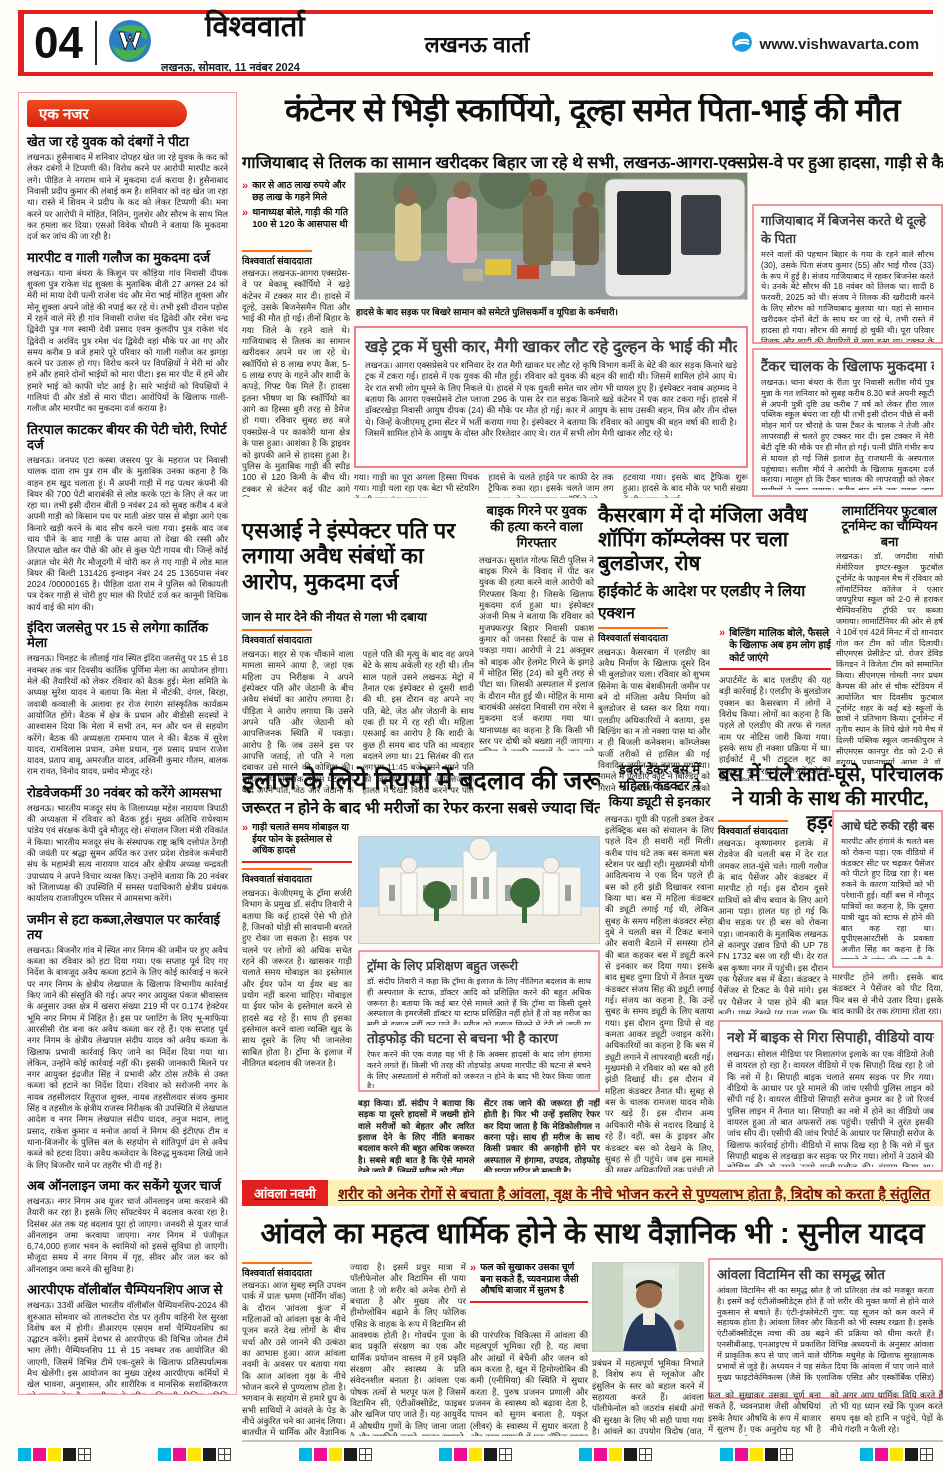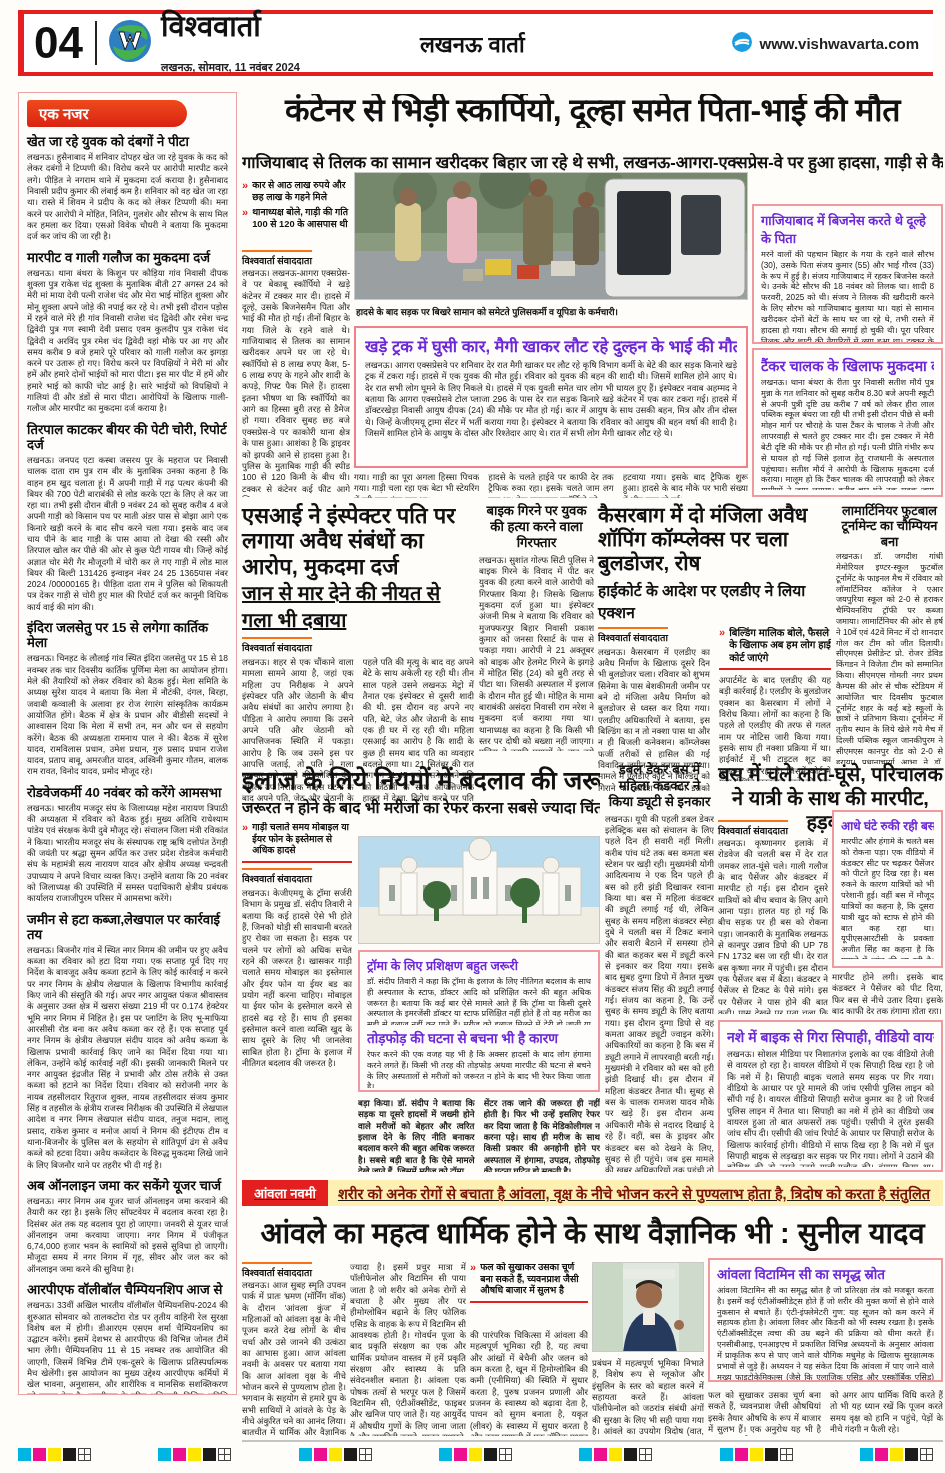--- a/index.html
+++ b/index.html
@@ -7,32 +7,32 @@
   body { font-family:"Liberation Sans","DejaVu Sans",sans-serif; }
   #page { position:relative; width:945px; height:1473px; background:#fffdfa; margin:0 auto; overflow:hidden; color:#1b1b1b; }
   .abs { position:absolute; }
   .bodytxt { font-size:8.6px; line-height:1.32; color:#222; text-align:justify; overflow:hidden; }
   .sm { font-size:8.2px; }
   .hd { font-weight:bold; color:#111; }
   .nowrap { white-space:nowrap; overflow:hidden; }
   .byline { font-size:9.5px; font-weight:bold; color:#111; border-top:2px solid #f97316; display:inline-block; padding-top:2px; margin-bottom:3px; }
   .pinkbox { border:2px solid #f09aa0; background:#fffdfb; padding:5px 7px; overflow:hidden; }
   .redbox  { border:2px solid #ef8289; background:#fffdfb; padding:6px 9px; overflow:hidden; }
-  .boxtitle { font-weight:bold; color:#6d28d9; margin-bottom:3px; }
+  .boxtitle { font-weight:bold; color:#404040; margin-bottom:3px; }
   .bullet { display:flex; gap:4px; margin-bottom:4px; }
   .bullet .bmark { color:#e3201f; font-weight:bold; font-size:11px; line-height:1; }
   .bullet .btxt { font-size:9.3px; font-weight:bold; line-height:1.25; color:#111; }
   .redrule { border-bottom:2px solid #e3201f; margin:3px 0 5px; }
   .cols2 { display:flex; gap:9px; }
   .cols2 > div { flex:1; }
   
   #hdr { left:18px; top:10px; width:915px; height:66px; border-top:4px solid #e3201f; border-bottom:4px solid #e3201f; border-left:6px solid #e3201f; display:flex; align-items:center; background:#fff; }
   #pageno { font-size:44px; font-weight:bold; color:#101010; padding:0 12px 0 10px; line-height:1; }
   #hdr .vdiv { width:2px; height:44px; background:#222; margin-right:10px; }
-  #mastname { font-size:29px; font-weight:bold; color:#101010; line-height:1; }
+  #mastname { font-size:29px; font-weight:bold; color:#101010; line-height:1;margin-left:44px; }
   #mastdate { font-size:11px; font-weight:bold; color:#222; margin-top:18px; }
   #centertitle { font-size:22px; font-weight:bold; color:#101010; margin-left:120px; }
   #site { margin-left:auto; display:flex; align-items:center; gap:6px; padding-right:14px; font-size:15px; font-weight:bold; color:#222; }
   
   #sidebar { left:18px; top:92px; width:219px; height:1303px; border:1px solid #eba3a3; padding:5px 8px 6px; overflow:hidden; background:#fffdfb; }
   #eknazar { width:160px; background:linear-gradient(180deg,#ef4a1c,#d92312); color:#fff; font-size:15px; font-weight:bold; padding:3px 12px 4px; border-radius:4px 16px 16px 4px; margin:2px 0 6px; }
   .brief h3 { font-size:13.2px; font-weight:bold; color:#0e0e0e; margin:7px 0 3px; line-height:1.15; }
   .brief p { font-size:8.5px; line-height:1.33; text-align:justify; color:#222; }
   
   .h-lead { font-size:32px; line-height:1.05; text-align:center; letter-spacing:-0.5px; }
@@ -92,21 +92,21 @@
     </div>
     <div class="brief">
       <h3>तिरपाल काटकर बीयर की पेटी चोरी, रिपोर्ट दर्ज</h3>
       <p>लखनऊ। जनपद एटा कस्बा जसरथ पुर के महराज पर निवासी चालक दाता राम पुत्र राम बीर के मुताबिक उनका कहना है कि वाहन हम खुद चलाता हूं। मैं अपनी गाड़ी में गढ़ पत्थर कंपनी की बियर की 700 पेटी बाराबंकी से लोड करके एटा के लिए ले कर जा रहा था। तभी इसी दौरान बीती 9 नवंबर 24 को सुबह करीब 4 बजे अपनी गाड़ी को किसान पथ पर माती अंडर पास से बोझा आगे एक किनारे खड़ी करने के बाद सौच करने चला गया। इसके बाद जब चाय पीने के बाद गाड़ी के पास आया तो देखा की रस्सी और तिरपाल खोल कर पीछे की ओर से कुछ पेटी गायब थी। जिन्हें कोई अज्ञात चोर मेरी गैर मौजूदगी में चोरी कर ले गए गाड़ी में लोड माल बियर की बिल्टी 131426 इन्वाइन नंबर 24 25 1365पास नंबर 2024 /00000165 है। पीड़िता दाता राम ने पुलिस को शिकायती पत्र देकर गाड़ी से चोरी हुए माल की रिपोर्ट दर्ज कर कानूनी विधिक कार्य वाई की मांग की।</p>
     </div>
     <div class="brief">
       <h3>इंदिरा जलसेतु पर 15 से लगेगा कार्तिक मेला</h3>
       <p>लखनऊ। चिनहट के लौलाई गांव स्थित इंदिरा जलसेतु पर 15 से 18 नवम्बर तक चार दिवसीय कार्तिक पूर्णिमा मेला का आयोजन होगा। मेले की तैयारियों को लेकर रविवार को बैठक हुई। मेला समिति के अध्यक्ष सुरेश यादव ने बताया कि मेला में नौटंकी, दंगल, बिरहा, जवाबी कव्वाली के अलावा हर रोज रंगारंग सांस्कृतिक कार्यक्रम आयोजित होंगे। बैठक में क्षेत्र के प्रधान और बीडीसी सदस्यों ने आश्वासन दिया कि मेला में सभी तन, मन और धन से सहयोग करेंगे। बैठक की अध्यक्षता रामनाथ पाल ने की। बैठक में सुरेश यादव, रामविलास प्रधान, उमेश प्रधान, गुरु प्रसाद प्रधान राजेश यादव, प्रताप बाबू, अमरजीत यादव, अश्विनी कुमार गौतम, बालक राम रावत, विनोद यादव, प्रमोद मौजूद रहे।</p>
     </div>
     <div class="brief">
-      <h3>रोडवेजकर्मी 40 नवंबर को करेंगे आमसभा</h3>
+      <h3>रोडवेजकर्मी 30 नवंबर को करेंगे आमसभा</h3>
       <p>लखनऊ। भारतीय मजदूर संघ के जिलाध्यक्ष महेश नारायण त्रिपाठी की अध्यक्षता में रविवार को बैठक हुई। मुख्य अतिथि राधेश्याम पांडेय एवं संरक्षक केपी दुबे मौजूद रहे। संचालन जिला मंत्री रविकांत ने किया। भारतीय मजदूर संघ के संस्थापक राष्ट्र ऋषि दत्तोपंत ठेंगड़ी की जयंती पर श्रद्धा सुमन अर्पित कर उत्तर प्रदेश रोडवेज कर्मचारी संघ के महामंत्री सत्य नारायण यादव और क्षेत्रीय अध्यक्ष चन्द्रवती उपाध्याय ने अपने विचार व्यक्त किए। उन्होंने बताया कि 20 नवंबर को जिलाध्यक्ष की उपस्थिति में समस्त पदाधिकारी क्षेत्रीय प्रबंधक कार्यालय राजाजीपुरम परिसर में आमसभा करेंगे।</p>
     </div>
     <div class="brief">
       <h3>जमीन से हटा कब्जा,लेखपाल पर कार्रवाई तय</h3>
       <p>लखनऊ। बिजनौर गांव में स्थित नगर निगम की जमीन पर हुए अवैध कब्जा का रविवार को हटा दिया गया। एक सप्ताह पूर्व दिए गए निर्देश के बावजूद अवैध कब्जा हटाने के लिए कोई कार्रवाई न करने पर नगर निगम के क्षेत्रीय लेखपाल के खिलाफ विभागीय कार्रवाई किए जाने की संस्तुति की गई। अपर नगर आयुक्त पंकज श्रीवास्तव के अनुसार उक्त क्षेत्र में खसरा संख्या 219 मी पर 0.174 हेक्टेयर भूमि नगर निगम में निहित है। इस पर प्लाटिंग के लिए भू-माफिया आरसीसी रोड बना कर अवैध कब्जा कर रहे हैं। एक सप्ताह पूर्व नगर निगम के क्षेत्रीय लेखपाल संदीप यादव को अवैध कब्जा के खिलाफ प्रभावी कार्रवाई किए जाने का निर्देश दिया गया था। लेकिन, उन्होंने कोई कार्रवाई नहीं की। इसकी जानकारी मिलने पर नगर आयुक्त इंद्रजीत सिंह ने प्रभावी और ठोस तरीके से उक्त कब्जा को हटाने का निर्देश दिया। रविवार को सरोजनी नगर के नायब तहसीलदार रितुराज शुक्ल, नायब तहसीलदार संजय कुमार सिंह व तहसील के क्षेत्रीय राजस्व निरीक्षक की उपस्थिति में लेखपाल आदेश व नगर निगम लेखपाल संदीप यादव, तनुज मदान, लालू प्रसाद, राकेश कुमार व मनोज आर्या ने निगम की इंटीएफ टीम व थाना-बिजनौर के पुलिस बल के सहयोग से शांतिपूर्ण ढंग से अवैध कब्जे को हटवा दिया। अवैध कब्जेदार के विरुद्ध मुकदमा लिखे जाने के लिए बिजनौर थाने पर तहरीर भी दी गई है।</p>
     </div>
     <div class="brief">
       <h3>अब ऑनलाइन जमा कर सकेंगे यूजर चार्ज</h3>
       <p>लखनऊ। नगर निगम अब यूजर चार्ज ऑनलाइन जमा करवाने की तैयारी कर रहा है। इसके लिए सॉफ्टवेयर में बदलाव करवा रहा है। दिसंबर अंत तक यह बदलाव पूरा हो जाएगा। जनवरी से यूजर चार्ज ऑनलाइन जमा करवाया जाएगा। नगर निगम में पंजीकृत 6,74,000 हजार भवन के स्वामियों को इससे सुविधा हो जाएगी। मौजूदा समय में नगर निगम में गृह, सीवर और जल कर को ऑनलाइन जमा करने की सुविधा है।</p>
     </div>
@@ -176,23 +176,23 @@
     <div class="bodytxt" style="flex:1;">गया। गाड़ी का पूरा अगला हिस्सा पिचक गया। गाड़ी चला रहा एक बेटा भी स्टेयरिंग में बुरी तरह फंस गया था।</div>
     <div class="bodytxt" style="flex:1;">हादसे के चलते हाईवे पर काफी देर तक ट्रैफिक रुका रहा। इसके चलते जाम लग गया था। क्रेन बुलवाकर स्कॉर्पियो को</div>
     <div class="bodytxt" style="flex:1;">हटवाया गया। इसके बाद ट्रैफिक शुरू हुआ। हादसे के बाद मौके पर भारी संख्या में भीड़ जमा हो गई।</div>
   </div>
 
   <div class="abs pinkbox" style="left:752px;top:348px;width:191px;height:149px;">
     <div class="boxtitle nowrap" style="font-size:14.5px;">टैंकर चालक के खिलाफ मुकदमा दर्ज</div>
     <div class="bodytxt sm" style="height:112px;">लखनऊ। थाना बंथरा के रीता पुर निवासी सतीश मौर्य पुत्र मुन्ना के गत शनिवार को सुबह करीब 8.30 बजे अपनी स्कूटी से अपनी पुत्री दृष्टि उम्र करीब 7 वर्ष को लेकर हीरा लाल पब्लिक स्कूल बंथरा जा रही थी तभी इसी दौरान पीछे से बनी मोहन मार्ग पर चौराहे के पास टैंकर के चालक ने तेजी और लापरवाही से चलते हुए टक्कर मार दी। इस टक्कर में मेरी बेटी दृष्टि की मौके पर ही मौत हो गई। पत्नी प्रीति गंभीर रूप से घायल हो गई जिसे इलाज हेतु राजधानी के अस्पताल पहुंचाया। सतीश मौर्य ने आरोपी के खिलाफ मुकदमा दर्ज कराया। मालूम हो कि टैंकर चालक की लापरवाही को लेकर ग्रामीणों ने जाम लगाया। करीब चार घंटे तक सड़क जाम रही। एसीपी के समझाने के बाद जाम खोलने पर राजी हुए थे।</div>
   </div>
 
-  <div class="abs" style="left:242px;top:503px;width:232px;">
+  <div class="abs" style="left:242px;top:518px;width:232px;">
     <div class="hd" style="font-size:22px;line-height:1.15;">एसआई ने इंस्पेक्टर पति पर लगाया अवैध संबंधों का आरोप, मुकदमा दर्ज</div>
-    <div class="hd" style="font-size:20px;margin-top:0;text-decoration:underline;">जान से मार देने की नीयत से गला भी दबाया</div>
+    <div class="hd" style="font-size:12px;margin-top:14px;">जान से मार देने की नीयत से गला भी दबाया</div>
     <div style="margin-top:4px;"><span class="byline">विश्ववार्ता संवाददाता</span></div>
     <div class="cols2" style="height:146px;overflow:hidden;">
       <div class="bodytxt">लखनऊ। शहर से एक चौंकाने वाला मामला सामने आया है, जहां एक महिला उप निरीक्षक ने अपने इंस्पेक्टर पति और जेठानी के बीच अवैध संबंधों का आरोप लगाया है। पीड़िता ने आरोप लगाया कि उसने अपने पति और जेठानी को आपत्तिजनक स्थिति में पकड़ा। आरोप है कि जब उसने इस पर आपत्ति जताई, तो पति ने गला दबाकर उसे मारने की कोशिश की। महिला उप निरीक्षक ने इस घटना के बाद अपने पति, जेठ और जेठानी के खिलाफ मामला दर्ज कराया है। मामला लखनऊ के महानगर क्षेत्र का है। जानकारी के अनुसार, महिला उप निरीक्षक की शादी हो चुकी थी, लेकिन</div>
       <div class="bodytxt">पहले पति की मृत्यु के बाद वह अपने बेटे के साथ अकेली रह रही थी। तीन साल पहले उसने लखनऊ मेट्रो में तैनात एक इंस्पेक्टर से दूसरी शादी की थी. इस दौरान वह अपने नए पति, बेटे, जेठ और जेठानी के साथ एक ही घर में रह रही थी। महिला एसआई का आरोप है कि शादी के कुछ ही समय बाद पति का व्यवहार बदलने लगा था। 21 सितंबर की रात लगभग 11:45 बजे उसने अपने पति को जेठानी के साथ आपत्तिजनक हालत में देखा. विरोध करने पर पति और जेठानी ने मिलकर उसकी हत्या करने की कोशिश की। महिला ने आरोप लगाया कि उसके पति ने गला दबाया और जेठानी ने उसे धमकाया।</div>
     </div>
   </div>
 
   <div class="abs" style="left:479px;top:503px;width:115px;">
     <div class="hd" style="font-size:13.2px;line-height:1.2;text-align:center;">बाइक गिरने पर युवक की हत्या करने वाला गिरफ्तार</div>
     <div class="bodytxt" style="margin-top:4px;height:196px;">लखनऊ। सुशांत गोल्फ सिटी पुलिस ने बाइक गिरने के विवाद में पीट कर युवक की हत्या करने वाले आरोपी को गिरफ्तार किया है। जिसके खिलाफ मुकदमा दर्ज हुआ था। इंस्पेक्टर अंजनी मिश्र ने बताया कि रविवार को मुजफ्फरपुर बिहार निवासी प्रकाश कुमार को जनसा रिसार्ट के पास से पकड़ा गया। आरोपी ने 21 अक्तूबर को बाइक और हेलमेट गिरने के झगड़े में मोहित सिंह (24) को बुरी तरह से पीटा था। जिसकी अस्पताल में इलाज के दौरान मौत हुई थी। मोहित के मामा बाराबंकी असंदरा निवासी राम नरेश ने मुकदमा दर्ज कराया गया था। थानाध्यक्ष का कहना है कि किसी भी स्तर पर दोषी को बख्शा नहीं जाएगा। पुलिस ने काफी प्रयासों के बाद उसे गिरफ्तार किया है। पुलिस को उसने कई बार चकमा देने की कोशिश की। मामले की जांच हो रही है।</div>
@@ -330,21 +330,21 @@
       <rect x="30" y="6" width="52" height="10" fill="#e8ece4"></rect>
       <circle cx="56" cy="32" r="13" fill="#9a6b4c"></circle>
       <path d="M43 26 Q56 14 69 26 L69 22 Q56 12 43 22 Z" fill="#2a2420"></path>
       <path d="M30 90 Q34 52 56 48 Q80 52 84 90 Z" fill="#263a5e"></path>
       <rect x="50" y="46" width="12" height="16" fill="#f0ece4"></rect>
       <circle cx="86" cy="62" r="5" fill="#9a6b4c"></circle>
     </svg>
   </div>
   <div class="abs bodytxt" style="left:592px;top:1358px;width:112px;height:78px;">प्रबंधन में महत्वपूर्ण भूमिका निभाते हैं, विशेष रूप से ग्लूकोज और इंसुलिन के स्तर को बहाल करने में सहायता करते हैं। आंवला पॉलीफेनोल को जठरांत्र संबंधी अंगों की सुरक्षा के लिए भी सही पाया गया है। आंवले का उपयोग त्रिदोष (वात, पित, कफ) को संतुलित करने के लिए किया जाता है। इसलिए हमें रोज आंवला खाना चाहिए। ताजा फल व</div>
 
-  <div class="abs pinkbox" style="left:708px;top:1258px;width:235px;height:124px;">
+  <div class="abs pinkbox" style="left:708px;top:1258px;width:235px;height:141px;">
     <div class="boxtitle nowrap" style="font-size:13.5px;">आंवला विटामिन सी का समृद्ध स्रोत</div>
     <div class="bodytxt sm" style="height:96px;">आंवला विटामिन सी का समृद्ध स्रोत है जो प्रतिरक्षा तंत्र को मजबूत करता है। इसमें कई एंटीऑक्सीडेट्स होते हैं जो शरीर की मुक्त कणों से होने वाले नुकसान से बचाते हैं। एंटी-इंफ्लेमेटरी गुण: यह सूजन को कम करने में सहायक होता है। आंवला लिवर और किडनी को भी स्वस्थ रखता है। इसके एंटीऑक्सीडेंट्स त्वचा की उम्र बढ़ने की प्रक्रिया को धीमा करते हैं। एनसीबीआइ, एनआइएच में प्रकाशित विभिन्न अध्ययनों के अनुसार आंवला में प्राकृतिक रूप से पाए जाने वाले यौगिक मधुमेह के खिलाफ सुरक्षात्मक प्रभावों से जुड़े हैं। अध्ययन ने यह संकेत दिया कि आंवला में पाए जाने वाले मुख्य फाइटोकेमिकल्स (जैसे कि एलाजिक एसिड और एस्कॉर्बिक एसिड) की गतिविधि ने ग्लूकोज पाचन (विशेष रूप से एमाइलेज और ग्लूकोसिडेस) में शामिल प्रमुख एंजाइमों की गतिविधि को कम कर दिया।</div>
   </div>
   <div class="abs" style="left:708px;top:1390px;width:235px;height:46px;display:flex;gap:9px;overflow:hidden;">
     <div class="bodytxt" style="flex:1;">फल को सुखाकर उसका चूर्ण बना सकते हैं, च्यवनप्राश जैसी औषधियां इसके तैयार औषधि के रूप में बाजार में सुलभ हैं। एक अनुरोध यह भी है आंवला नवमी</div>
     <div class="bodytxt" style="flex:1;">को अगर आप धार्मिक विधि करते हैं तो भी यह ध्यान रखें कि पूजन करते समय वृक्ष को हानि न पहुंचे, पेड़ों के नीचे गंदगी न फैली रहे।</div>
   </div>
 
   <div class="abs" style="left:242px;top:1440px;width:701px;height:2px;background:#c4c4c4;"></div>
   <div class="abs" style="left:18px;top:1448px;width:915px;display:flex;justify-content:space-between;">

